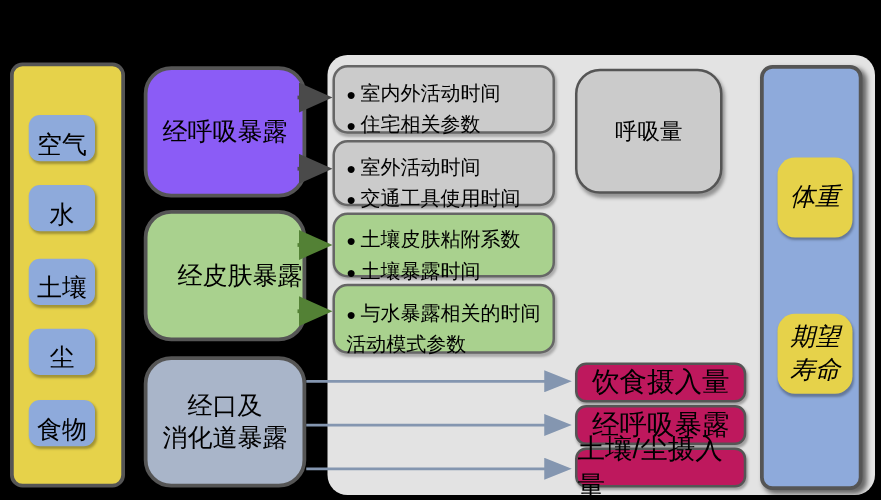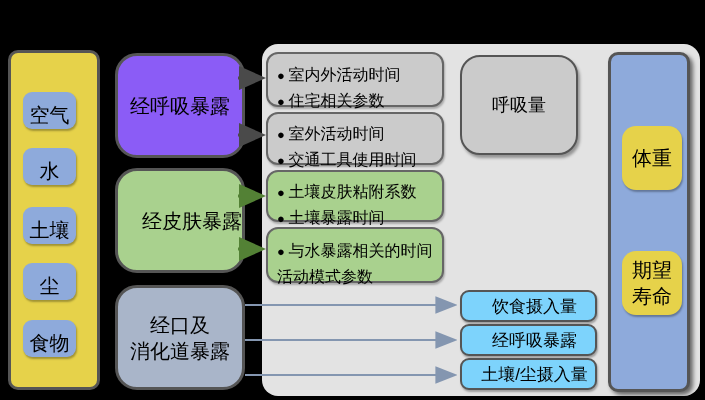--- a/index.html
+++ b/index.html
@@ -51,33 +51,33 @@
   .factor-big{
     left:460px;width:118px;border-radius:20px;border:2.5px solid #555;
     box-shadow:2px 3px 3px rgba(0,0,0,.35);
     display:flex;flex-direction:column;align-items:center;justify-content:center;
     font-size:18px;line-height:24px;text-align:center;
   }
   .f-resp{top:55px;height:100px;background:#cbcbcb;}
   .f-skin{top:170px;height:103px;background:#a9d18e;}
   .intake{
     left:460px;width:137px;height:32px;border-radius:9px;border:2px solid #555;
-    background:#7dd3fc;box-shadow:1px 2px 2px rgba(0,0,0,.3);
-    display:flex;align-items:center;justify-content:center;font-size:17px;padding-left:12px;
+    background:#be185d;box-shadow:1px 2px 2px rgba(0,0,0,.3);
+    display:flex;align-items:center;justify-content:center;font-size:22px;
   }
   .i1{top:290px;}.i2{top:324px;}.i3{top:358px;}
   
   .demo-panel{
     left:608px;top:52px;width:82px;height:340px;border-radius:10px;
     background:#8eaadb;border:3px solid #555;box-shadow:3px 3px 4px rgba(0,0,0,.55);
   }
   .demo-chip{
     position:absolute;left:11px;width:60px;border-radius:14px;background:#e6d24a;
     display:flex;flex-direction:column;align-items:center;justify-content:center;
-    font-size:20px;line-height:26px;box-shadow:1px 2px 2px rgba(0,0,0,.3);
+    font-size:20px;line-height:26px;box-shadow:1px 2px 2px rgba(0,0,0,.3);font-style:italic;
   }
   .d1{top:71px;height:64px;}
   .d2{top:196px;height:64px;}
   
   .arrows{left:0;top:0;width:705px;height:400px;pointer-events:none;}
 </style>
 </head>
 <body>
 
 <div class="canvas">

